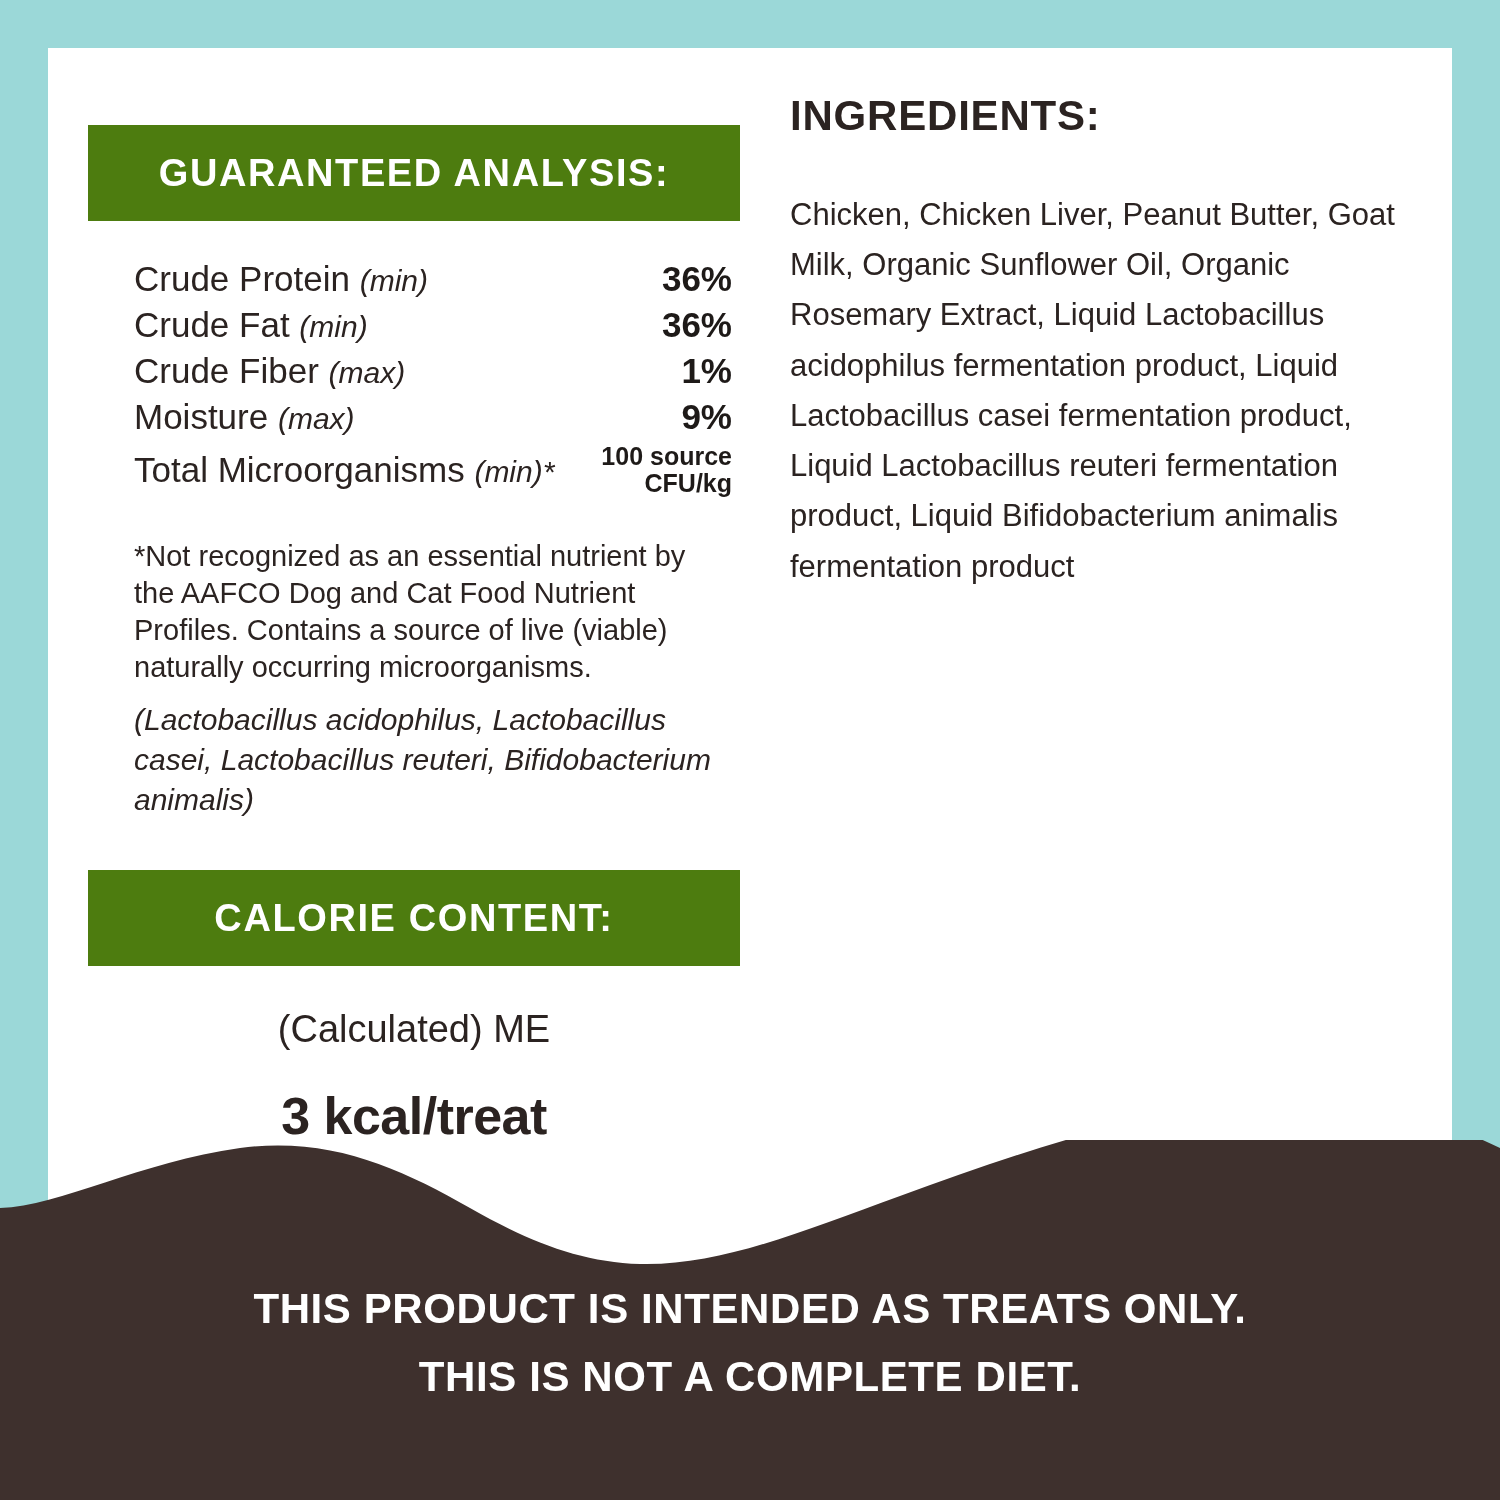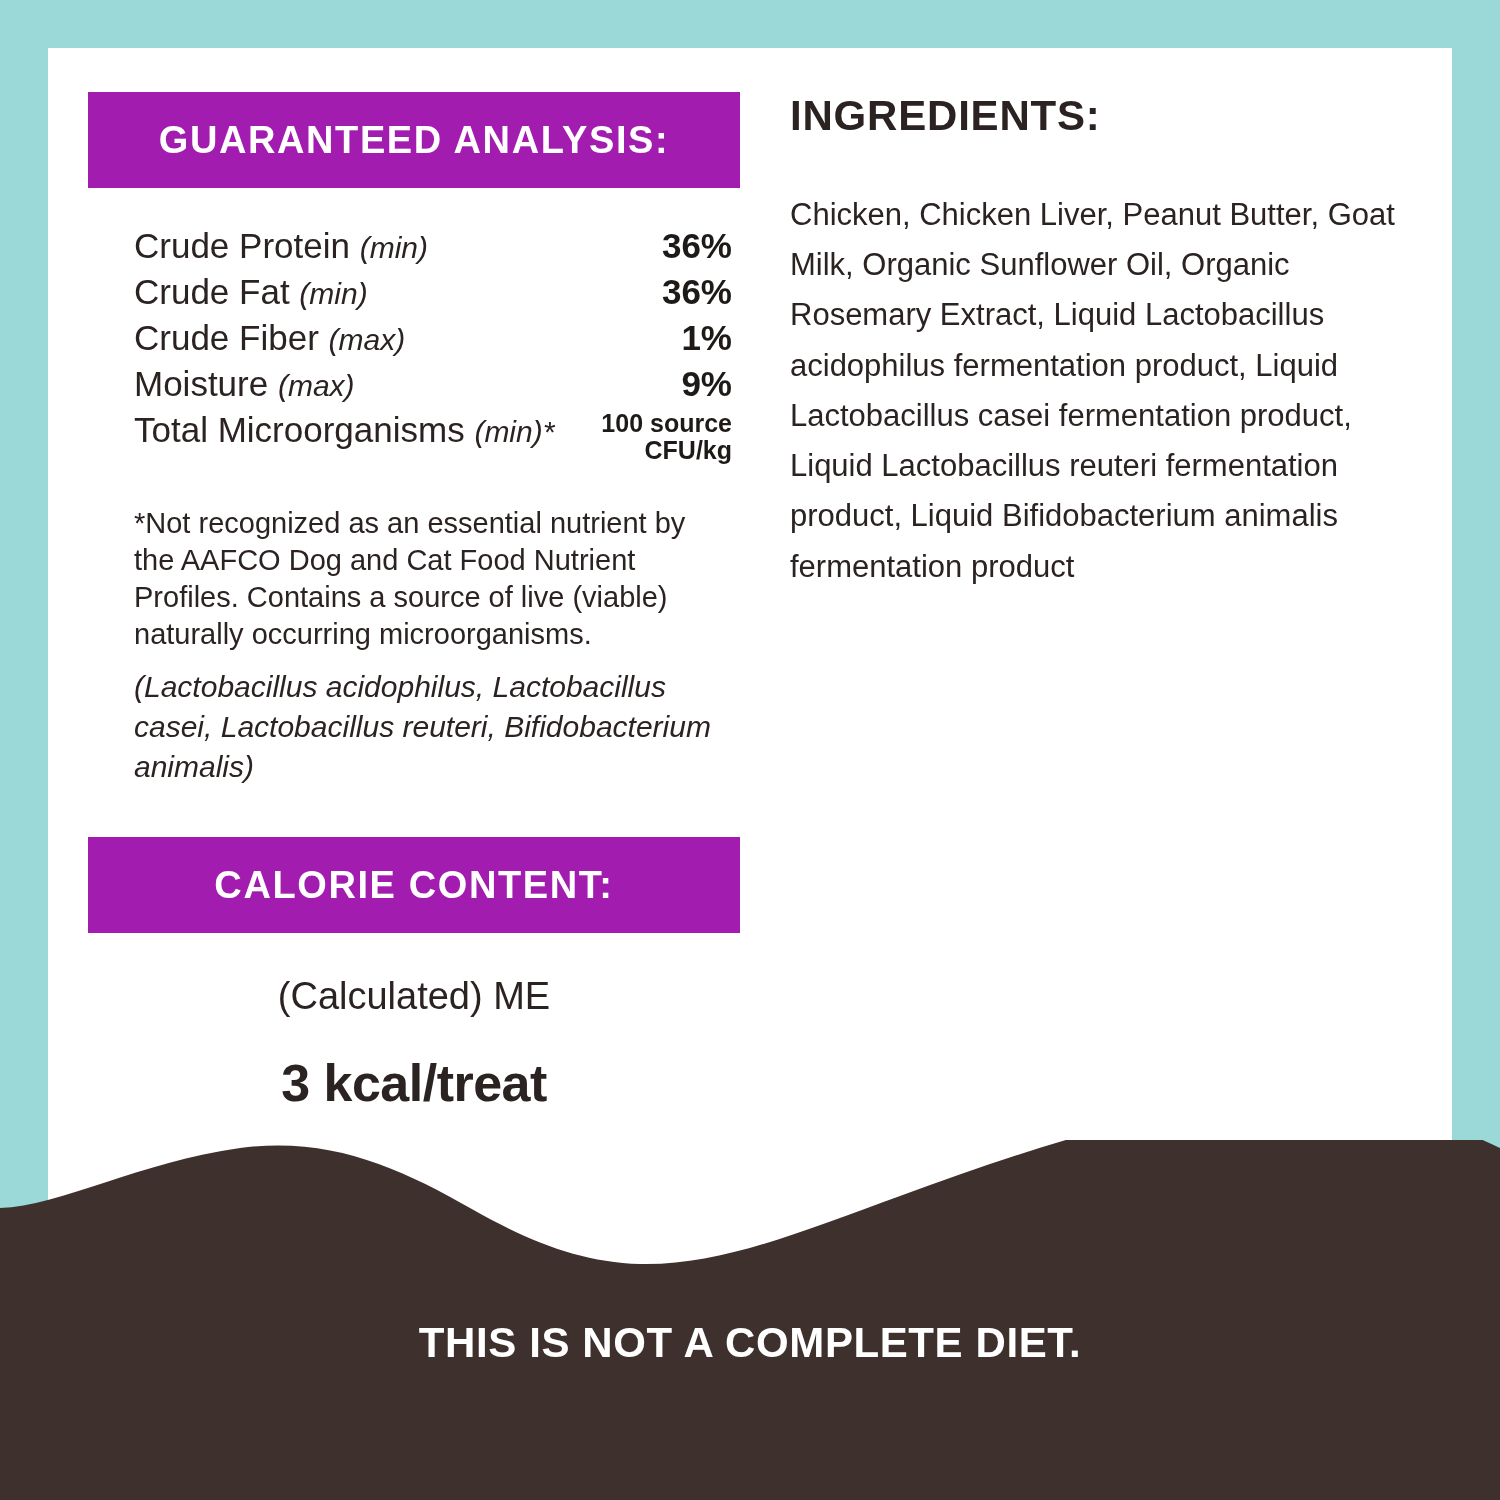--- a/index.html
+++ b/index.html
@@ -37,41 +37,42 @@
 
   
   #left-col {
     position: absolute;
     left: 40px;
     top: 44px;
     width: 652px;
   }
 
   .orange-bar {
-    background: #a21caf;
+    background: #4d7c0f;
     height: 96px;
     display: flex;
     align-items: center;
     justify-content: center;
+    margin-top: 33px;
   }
   .orange-bar-label {
     color: #FFFFFF;
     font-size: 38px;
     font-weight: bold;
     letter-spacing: 1.6px;
   }
 
   
   #ga-table {
     margin-top: 38px;
     padding: 0 8px 0 46px;
   }
   .ga-row {
     display: flex;
-    align-items: flex-start;
+    align-items: center;
     justify-content: space-between;
     margin-bottom: 6px;
   }
   .ga-name {
     font-size: 35px;
     color: #2B2321;
     white-space: nowrap;
   }
   .ga-name .qual {
     font-style: italic;
@@ -262,15 +263,16 @@
     <path d="M0 68
              C 60 66, 140 22, 240 8
              C 330 -4, 400 28, 470 68
              C 530 102, 580 122, 640 124
              C 720 126, 800 92, 900 56
              C 1010 16, 1120 -22, 1230 -36
              C 1340 -50, 1430 -26, 1500 8
              L 1500 360 L 0 360 Z" fill="#3E302D"></path>
   </svg>
   <div id="footer-text">
+    <div class="footer-line">THIS PRODUCT IS INTENDED AS TREATS ONLY.</div>
     <div class="footer-line">THIS IS NOT A COMPLETE DIET.</div>
   </div>
 </div>
 
 </body></html>

